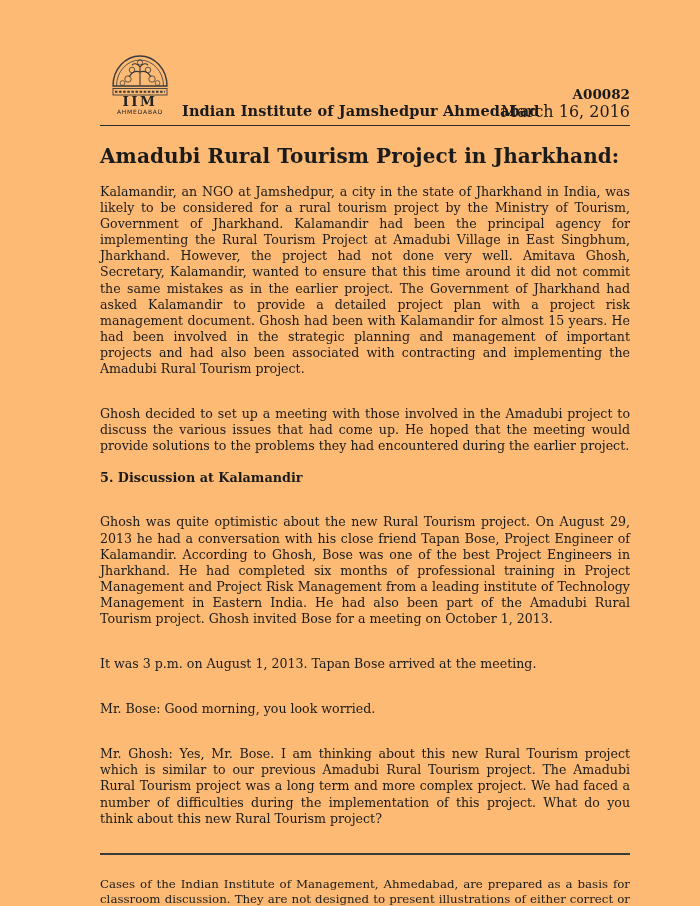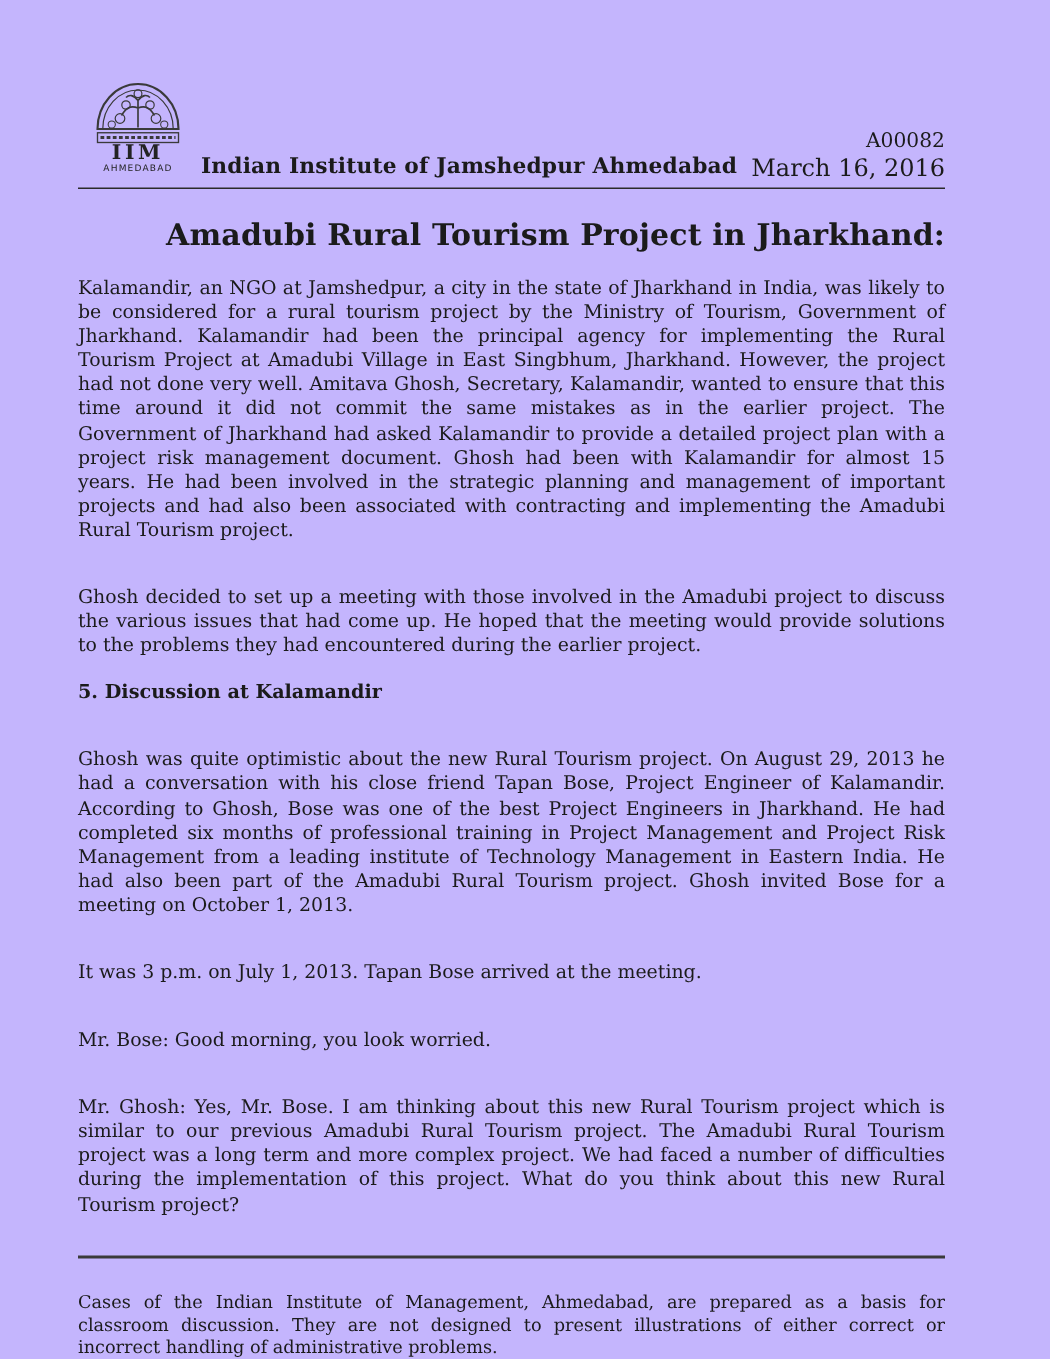--- a/index.html
+++ b/index.html
@@ -7,22 +7,22 @@
   body {
     width: 700px;
     height: 906px;
     font-family: "DejaVu Serif", "Liberation Serif", serif;
     color: #1b1b1b;
     overflow: hidden;
   }
   .page {
     width: 700px;
     height: 906px;
-    padding: 50px 70px 30px 52px;
-    background: #c4b5fd;
+    padding: 50px 70px 30px 100px;
+    background: #fdba74;
   }
   
   .letterhead {
     position: relative;
     height: 70px;
   }
   .logo {
     position: absolute;
     left: 8px;
     top: 0;
@@ -38,30 +38,30 @@
     letter-spacing: 0.1px;
     white-space: nowrap;
   }
   .head-right {
     position: absolute;
     right: 0;
     bottom: 0;
     text-align: right;
     line-height: 17px;
   }
-  .case-number { font-size: 13.5px; font-weight: normal; }
+  .case-number { font-size: 13.5px; font-weight: bold; }
   .case-date   { font-size: 16px; }
   .header-rule {
     border: none;
     border-top: 1.6px solid #2a2a2a;
     margin-top: 5px;
   }
   
   .doc-title {
-    text-align: right;
+    text-align: left;
     font-size: 20px;
     font-weight: bold;
     line-height: 26px;
     margin-top: 17px;
     letter-spacing: 0.1px;
   }
   
   .body-text { margin-top: 14px; }
   .para {
     font-size: 12.6px;
@@ -135,21 +135,21 @@
 
   <div class="body-text">
     <p class="para first">Kalamandir, an NGO at Jamshedpur, a city in the state of Jharkhand in India, was likely to be considered for a rural tourism project by the Ministry of Tourism, Government of Jharkhand. Kalamandir had been the principal agency for implementing the Rural Tourism Project at Amadubi Village in East Singbhum, Jharkhand. However, the project had not done very well. Amitava Ghosh, Secretary, Kalamandir, wanted to ensure that this time around it did not commit the same mistakes as in the earlier project. The Government of Jharkhand had asked Kalamandir to provide a detailed project plan with a project risk management document. Ghosh had been with Kalamandir for almost 15 years. He had been involved in the strategic planning and management of important projects and had also been associated with contracting and implementing the Amadubi Rural Tourism project.</p>
 
     <p class="para">Ghosh decided to set up a meeting with those involved in the Amadubi project to discuss the various issues that had come up. He hoped that the meeting would provide solutions to the problems they had encountered during the earlier project.</p>
 
     <h2 class="section-heading">5. Discussion at Kalamandir</h2>
 
     <p class="para">Ghosh was quite optimistic about the new Rural Tourism project. On August 29, 2013 he had a conversation with his close friend Tapan Bose, Project Engineer of Kalamandir. According to Ghosh, Bose was one of the best Project Engineers in Jharkhand. He had completed six months of professional training in Project Management and Project Risk Management from a leading institute of Technology Management in Eastern India. He had also been part of the Amadubi Rural Tourism project. Ghosh invited Bose for a meeting on October 1, 2013.</p>
 
-    <p class="para single-line">It was 3 p.m. on July 1, 2013. Tapan Bose arrived at the meeting.</p>
+    <p class="para single-line">It was 3 p.m. on August 1, 2013. Tapan Bose arrived at the meeting.</p>
 
     <p class="para single-line">Mr. Bose: Good morning, you look worried.</p>
 
     <p class="para">Mr. Ghosh: Yes, Mr. Bose. I am thinking about this new Rural Tourism project which is similar to our previous Amadubi Rural Tourism project. The Amadubi Rural Tourism project was a long term and more complex project. We had faced a number of difficulties during the implementation of this project. What do you think about this new Rural Tourism project?</p>
   </div>
 
   <hr class="footer-rule">
 
   <div>
     <p class="footnote gap">Cases of the Indian Institute of Management, Ahmedabad, are prepared as a basis for classroom discussion. They are not designed to present illustrations of either correct or incorrect handling of administrative problems.</p>

